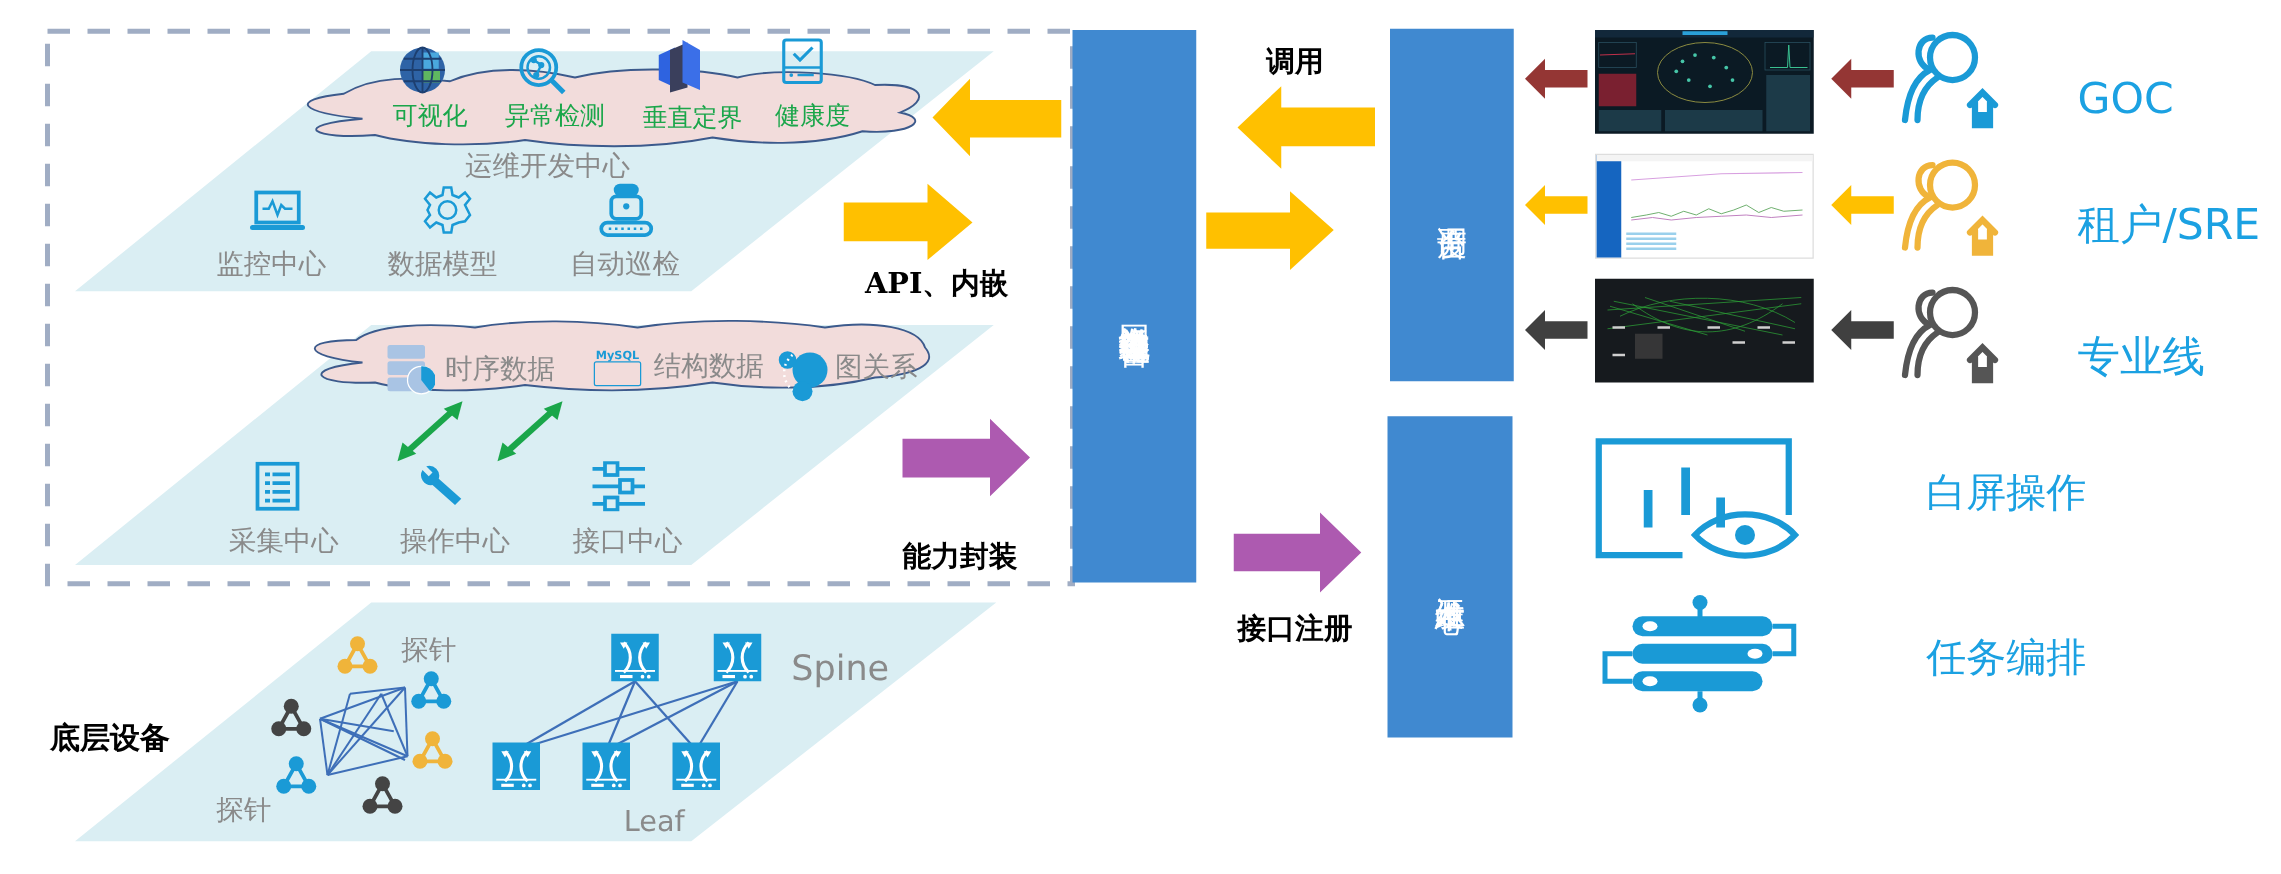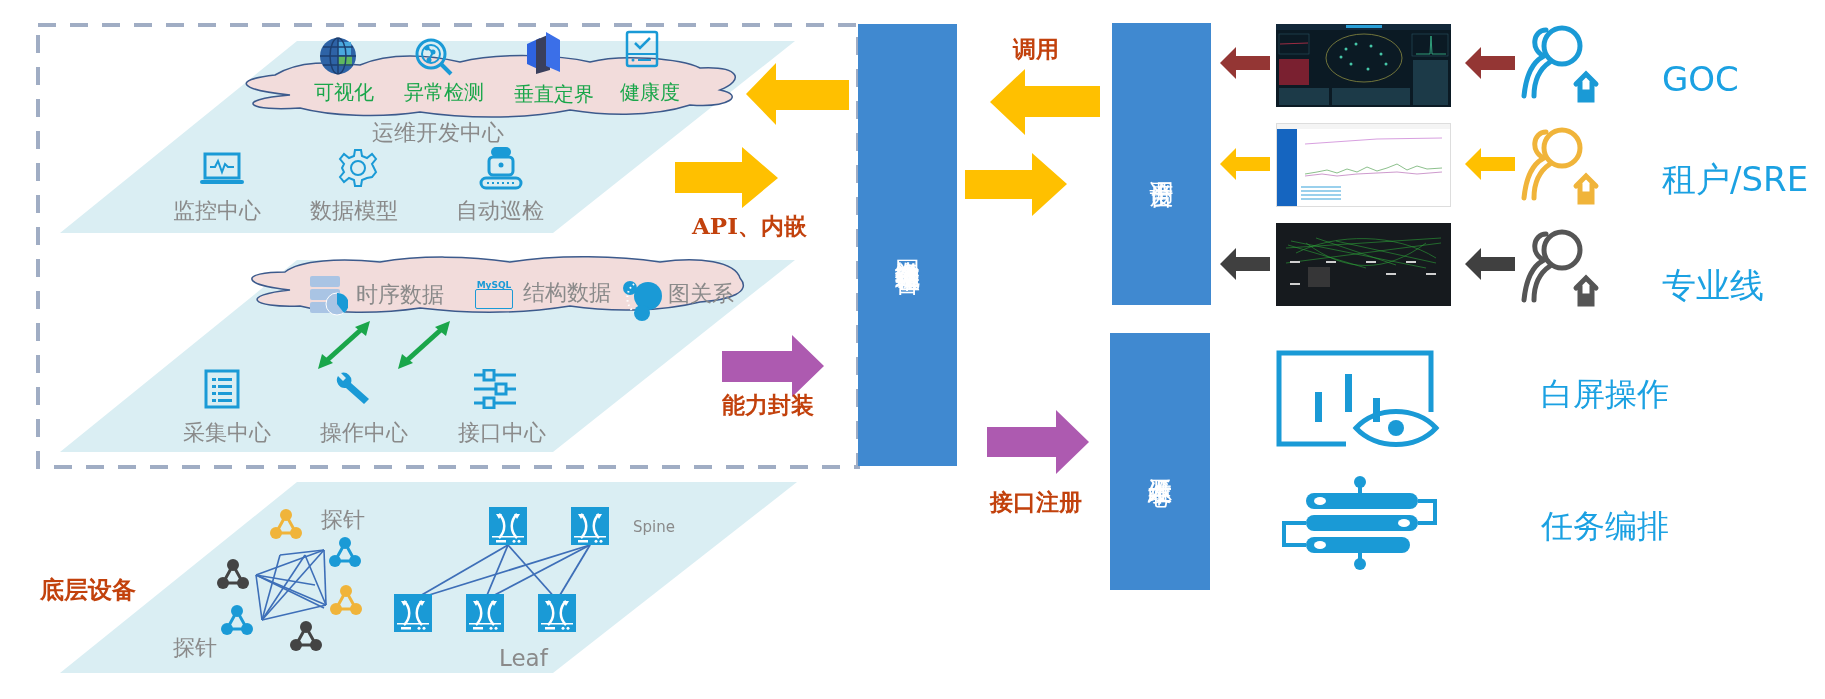--- a/index.html
+++ b/index.html
@@ -1,21 +1,21 @@
 <!DOCTYPE html>
 <html><head>
 <meta charset="utf-8">
 <style>
   html, body { margin:0; padding:0; background:#ffffff; }
   body { width:1825px; height:699px; position:relative; overflow:hidden; font-family:"DejaVu Sans", sans-serif; }
   .abs { position:absolute; }
   svg.full { position:absolute; left:0; top:0; width:1825px; height:699px; }
   .vbox { position:absolute; background:#4089d0; color:#fff; display:flex; justify-content:center; align-items:center; }
   .vtext { writing-mode:vertical-rl; text-orientation:upright; font-size:24px; letter-spacing:1px; line-height:1; font-family:"DejaVu Sans", sans-serif; }
-  .lbl-blue-serif { font-family:"DejaVu Serif", serif; font-weight:bold; color:#c2410c; font-size:23px; }
+  .lbl-blue-serif { font-family:"DejaVu Serif", serif; font-weight:bold; color:#000000; font-size:23px; }
   .lbl-gray { color:#8a8a8a; font-size:22px; }
   .lbl-green { color:#1aa64a; font-weight:normal; font-size:20px; }
   .lbl-right { font-family:"DejaVu Sans", sans-serif; font-weight:normal; color:#1ba1e2; font-size:34px; }
   .shot { position:absolute; overflow:hidden; }
 </style>
 </head>
 <body>
 
 <svg class="full" viewBox="0 0 1825 699">
 
@@ -237,25 +237,25 @@
   <rect x="24" y="15" width="10" height="10" fill="#daeef3" stroke="#1a9ad6" stroke-width="3"></rect>
   <rect x="12" y="29" width="10" height="10" fill="#daeef3" stroke="#1a9ad6" stroke-width="3"></rect>
 </svg>
 <div class="abs lbl-gray" style="left:183px;top:418px">采集中心</div>
 <div class="abs lbl-gray" style="left:320px;top:418px">操作中心</div>
 <div class="abs lbl-gray" style="left:458px;top:418px">接口中心</div>
 
 <div class="abs lbl-blue-serif" style="left:40px;top:574px;font-size:24px">底层设备</div>
 <div class="abs lbl-gray" style="left:321px;top:505px">探针</div>
 <div class="abs lbl-gray" style="left:173px;top:633px">探针</div>
-<div class="abs lbl-gray" style="left:633px;top:518px;font-size:15px">Spine</div>
+<div class="abs lbl-gray" style="left:633px;top:518px;font-size:28px">Spine</div>
 <div class="abs lbl-gray" style="left:499px;top:645px;font-size:23px">Leaf</div>
 
 <div class="abs lbl-blue-serif" style="left:692px;top:211px">API、内嵌</div>
-<div class="abs lbl-blue-serif" style="left:722px;top:390px">能力封装</div>
+<div class="abs lbl-blue-serif" style="left:722px;top:430px">能力封装</div>
 <div class="abs lbl-blue-serif" style="left:1013px;top:34px">调用</div>
 <div class="abs lbl-blue-serif" style="left:990px;top:487px">接口注册</div>
 
 <div class="vbox" style="left:858px;top:24px;width:99px;height:442px">
   <span class="vtext" style="font-size:25px">网络运维自动化管理平台</span>
 </div>
 <div class="vbox" style="left:1112px;top:23px;width:99px;height:282px">
   <span class="vtext">调度平台</span>
 </div>
 <div class="vbox" style="left:1110px;top:333px;width:100px;height:257px">

